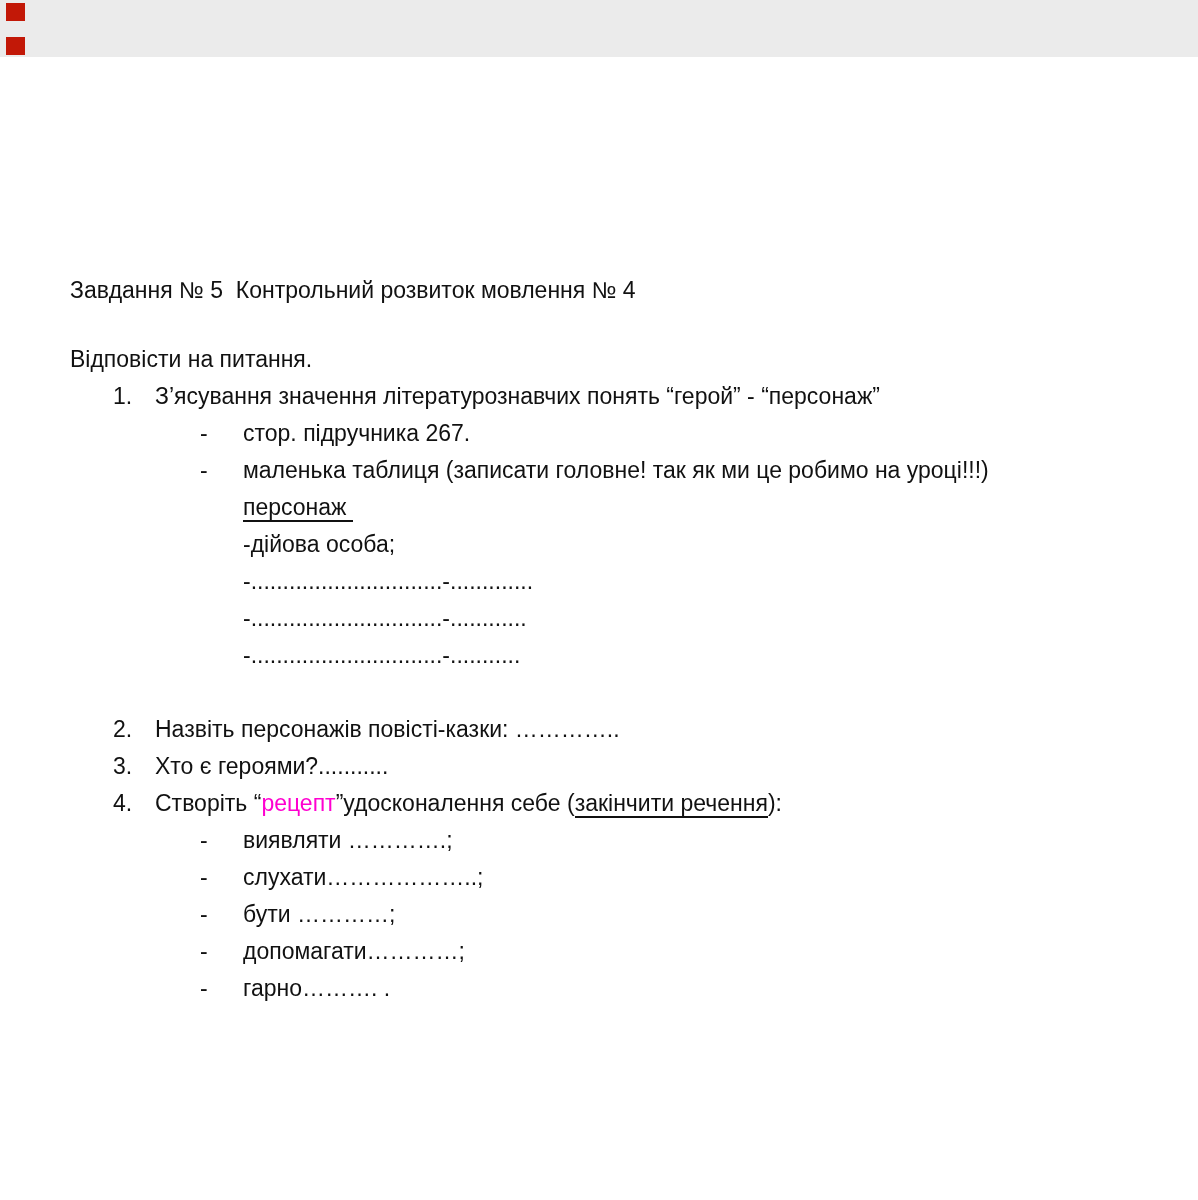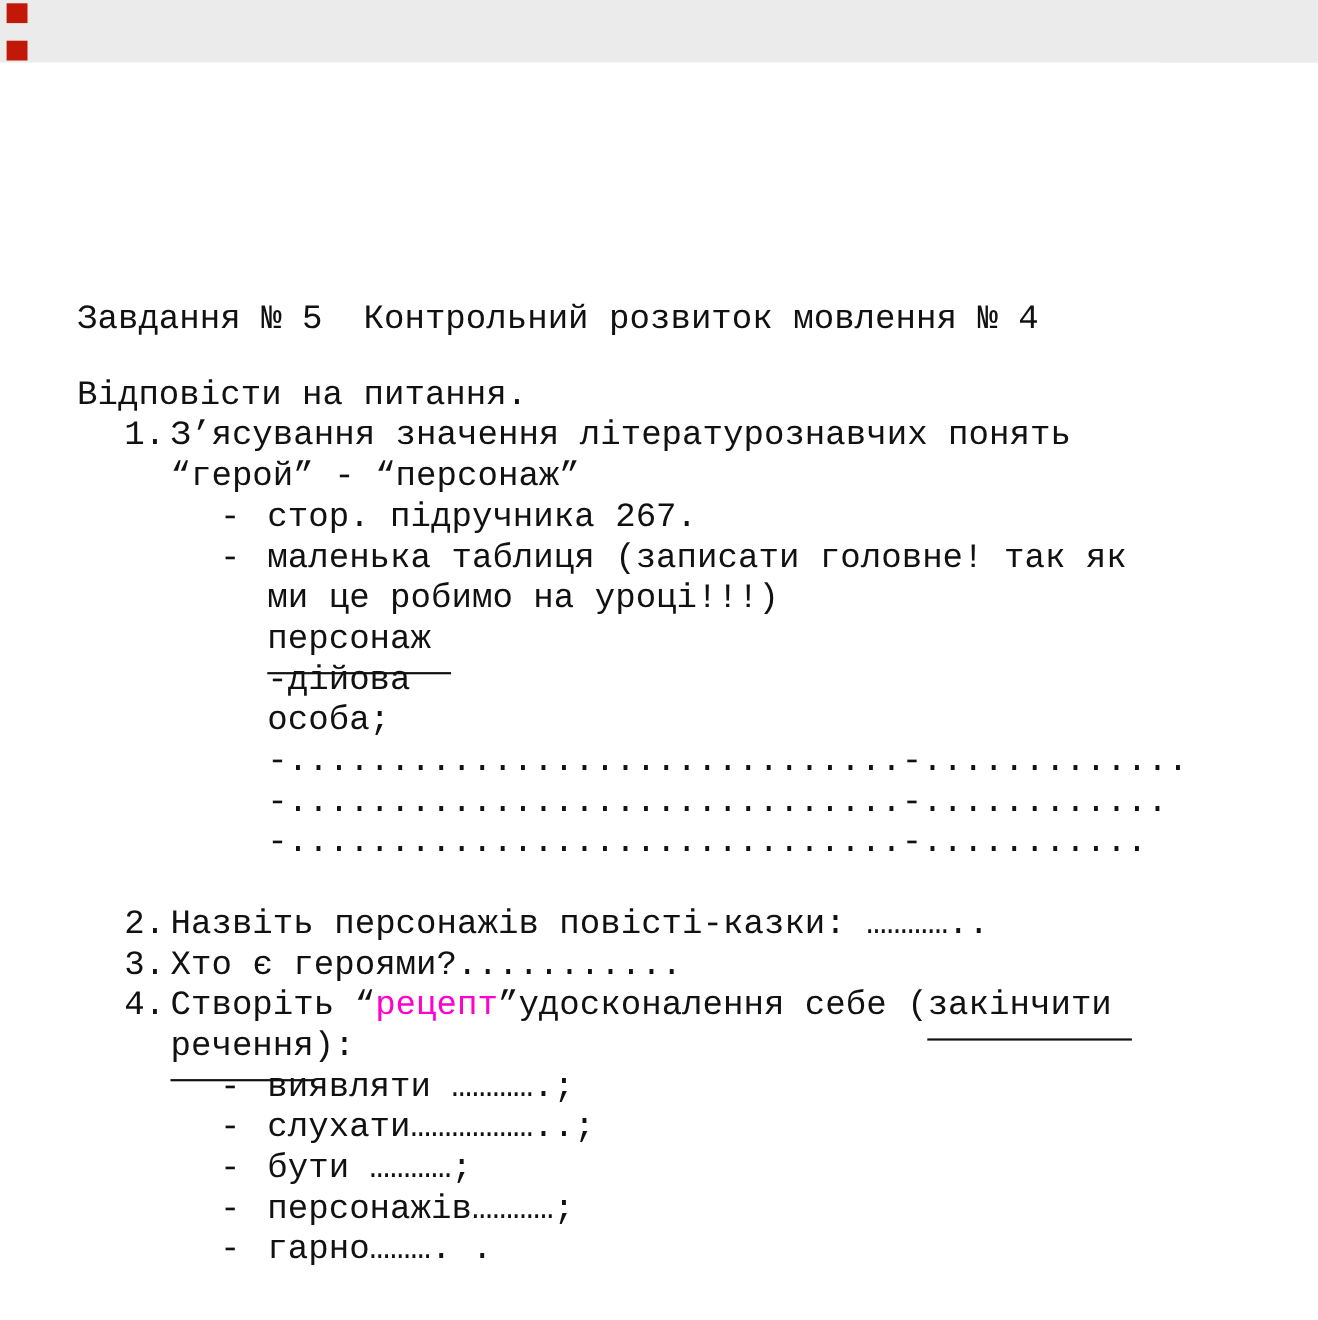--- a/index.html
+++ b/index.html
@@ -26,23 +26,22 @@
     width: 19px; height: 18px;
     background: var(--red-square);
   }
   .red-sq.sq1 { top: 3px; }
   .red-sq.sq2 { top: 37px; }
 
   .doc {
     position: absolute; top: 57px; left: 0;
     width: 1054px; height: 1143px;
     background: #ffffff;
-    font-size: 31px;
+    font-size: 23px;
     line-height: 37px;
-    font-family: Liberation Mono, monospace;
   }
   .line { white-space: pre-wrap; }
   .title   { margin: 215px 0 0 70px; }
   .intro   { margin: 32px 0 0 70px; }
 
   .num-item { display: flex; margin-left: 113px; }
   .num-item .num { width: 42px; flex: 0 0 42px; }
   .num-item .num-text { flex: 1; }
 
   .sub-item { display: flex; margin-left: 200px; }
@@ -52,21 +51,21 @@
   .tbl-row { display: flex; margin-left: 243px; }
   .tbl-row .col1 { width: 239px; flex: 0 0 239px; }
   .tbl-row .col2 { flex: 1; }
 
   .dotted { margin-left: 243px; }
 
   .gap-before { margin-top: 37px; }
 
   .u {
     border-bottom: 2px solid var(--ink);
-    padding-bottom: 12px;
+    padding-bottom: 0px;
   }
   .magenta { color: var(--magenta); }
 </style>
 </head>
 <body>
 
 <div class="topbar">
   <div class="red-sq sq1"></div>
   <div class="red-sq sq2"></div>
 </div>
@@ -126,20 +125,20 @@
   <div class="line sub-item">
     <span class="dash">-</span>
     <span class="sub-text line">слухати………………..;</span>
   </div>
   <div class="line sub-item">
     <span class="dash">-</span>
     <span class="sub-text line">бути …………;</span>
   </div>
   <div class="line sub-item">
     <span class="dash">-</span>
-    <span class="sub-text line">персонажів…………;</span>
+    <span class="sub-text line">допомагати…………;</span>
   </div>
   <div class="line sub-item">
     <span class="dash">-</span>
     <span class="sub-text line">гарно………. .</span>
   </div>
 
 </div>
 
 </body></html>

